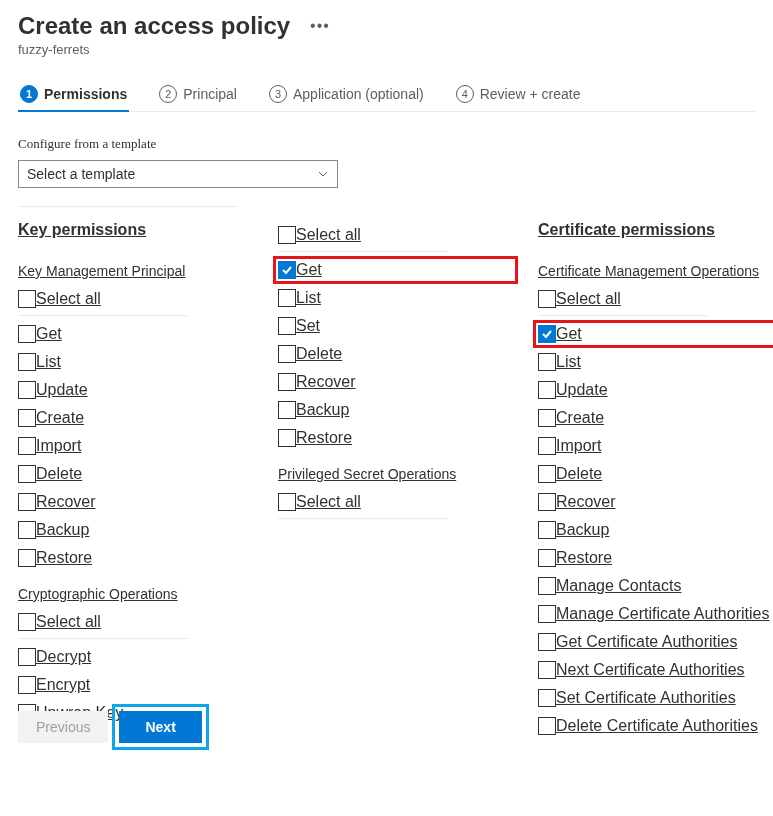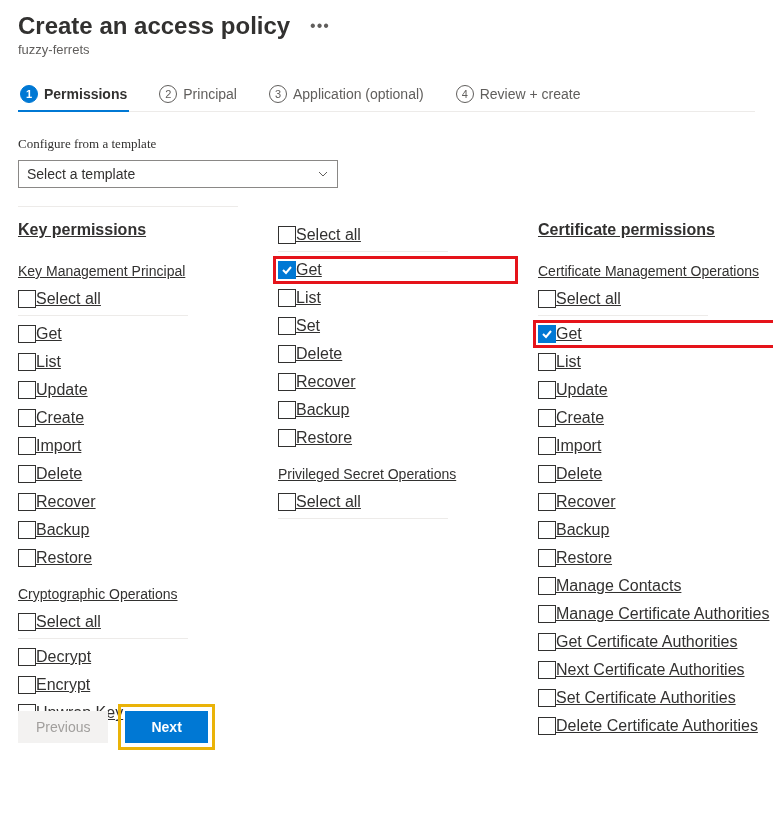--- a/index.html
+++ b/index.html
@@ -154,42 +154,42 @@
   .highlight {
     border: 3px solid #e5131a;
     padding: 2px 6px 2px 2px;
     margin-left: -5px;
   }
   .footer {
     position: absolute;
     bottom: 10px;
     left: 18px;
     display: flex;
-    gap: 10px;
+    gap: 4px;
     align-items: center;
   }
   .btn {
     height: 32px;
     padding: 0 18px;
     font-size: 14px;
     border: none;
     cursor: pointer;
   }
   .btn-prev {
     background: #f3f2f1;
     color: #a19f9d;
   }
   .btn-next {
     background: #0078d4;
     color: #fff;
     font-weight: 600;
     padding: 0 26px;
   }
   .next-highlight {
-    border: 3px solid #eab308;
+    border: 3px solid #0ea5e9;
     padding: 4px;
     display: inline-block;
   }
 </style>
 </head>
 <body>
 
 <div>
   <span class="page-title">Create an access policy</span>
   <span class="ellipsis">•••</span>

